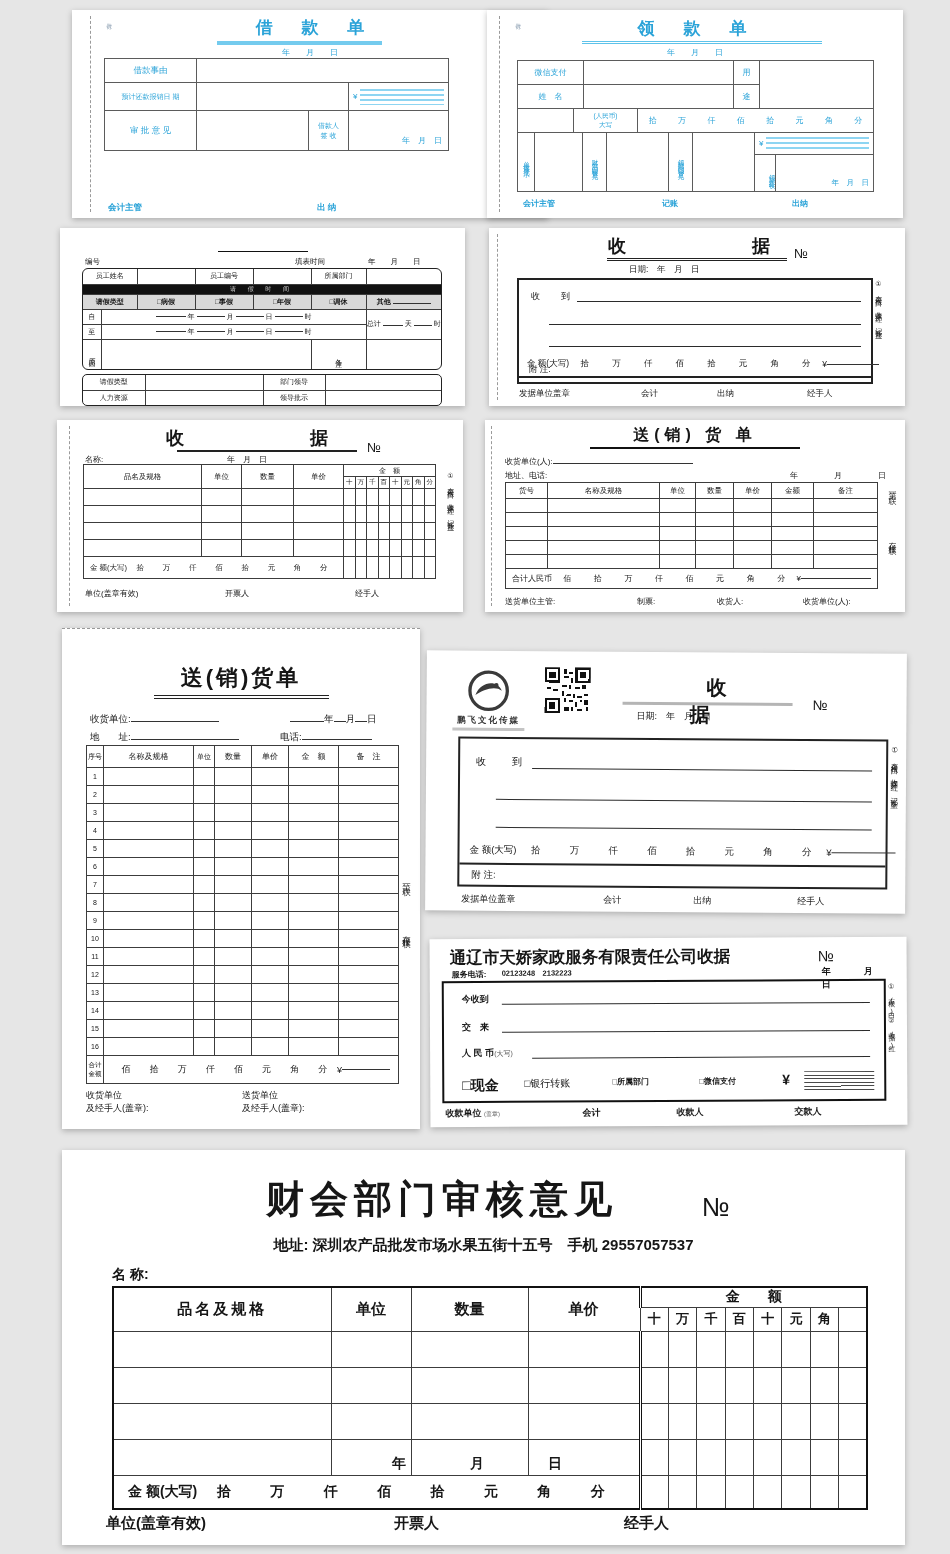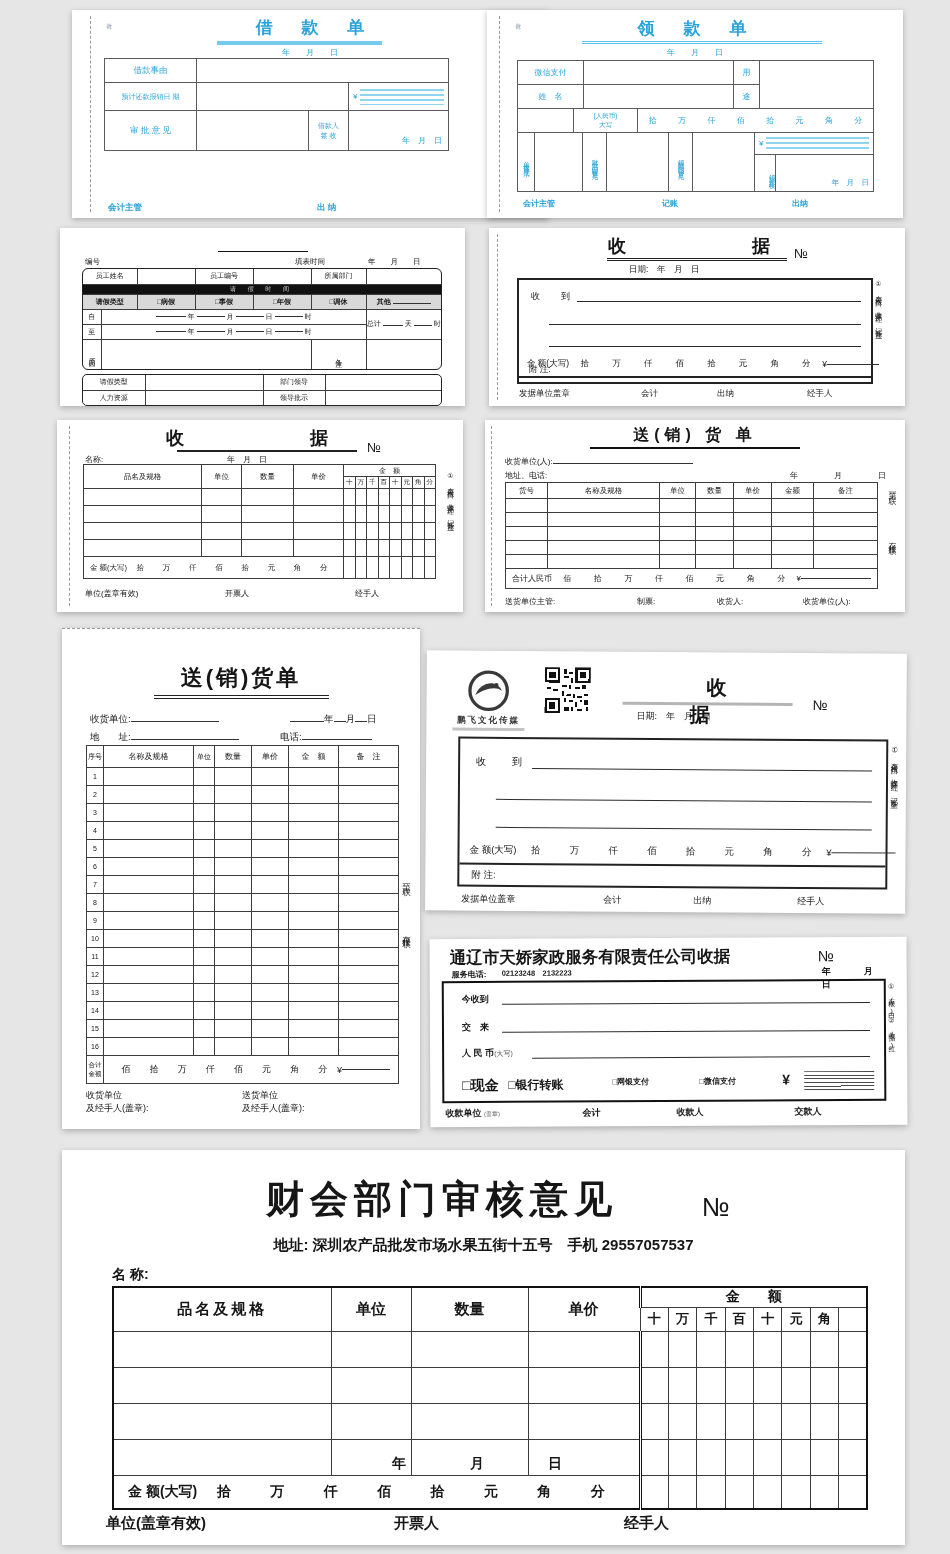--- a/index.html
+++ b/index.html
@@ -820,22 +820,22 @@
     <div class="abs" style="left:392px;top:28px;font-size:9px;font-weight:bold;letter-spacing:12px">年　月　日</div>
     <div class="abs" style="left:12px;top:42px;width:440px;height:118px;border:2px solid #111">
       <div class="abs lbl" style="left:18px;top:10px;font-size:9px;font-weight:bold">今收到</div>
       <div class="line" style="left:58px;right:14px;top:21px"></div>
       <div class="abs lbl" style="left:18px;top:38px;font-size:9px;font-weight:bold">交　来</div>
       <div class="line" style="left:58px;right:14px;top:49px"></div>
       <div class="abs lbl" style="left:18px;top:64px;font-size:9px;font-weight:bold"><span>人 民 币</span><span style="font-weight:normal;font-size:7px;color:#555">(大写)</span></div>
       <div class="line" style="left:88px;right:14px;top:75px"></div>
       <div class="abs" style="left:0;right:0;top:88px;height:28px">
         <span class="abs" style="left:18px;top:6px;font-size:14px;font-weight:bold">□现金</span>
-        <span class="abs" style="left:64px;top:6px;font-size:12px;font-weight:bold">□银行转账</span>
-        <span class="abs" style="left:168px;top:6px;font-size:8px;font-weight:bold">□网银支付</span>
+        <span class="abs" style="left:80px;top:6px;font-size:10px;font-weight:normal">□银行转账</span>
+        <span class="abs" style="left:168px;top:6px;font-size:8px;font-weight:bold">□所属部门</span>
         <span class="abs" style="left:255px;top:6px;font-size:8px;font-weight:bold">□微信支付</span>
         <span class="abs" style="left:338px;top:2px;font-size:14px;font-weight:bold">¥</span>
         <div class="stripes-g abs" style="left:360px;top:2px;width:70px;height:20px"></div>
       </div>
     </div>
     <div class="abs" style="left:15px;top:168px;font-size:9px;font-weight:bold"><span>收款单位</span> <span style="font-size:6px;font-weight:normal;color:#666">(盖章)</span></div>
     <div class="abs" style="left:152px;top:168px;font-size:9px;font-weight:bold">会计</div>
     <div class="abs" style="left:246px;top:168px;font-size:9px;font-weight:bold">收款人</div>
     <div class="abs" style="left:364px;top:168px;font-size:9px;font-weight:bold">交款人</div>
     <div class="abs vtext" style="left:458px;top:46px;height:118px;font-size:7px">①存根(白)②收据(红)</div>

